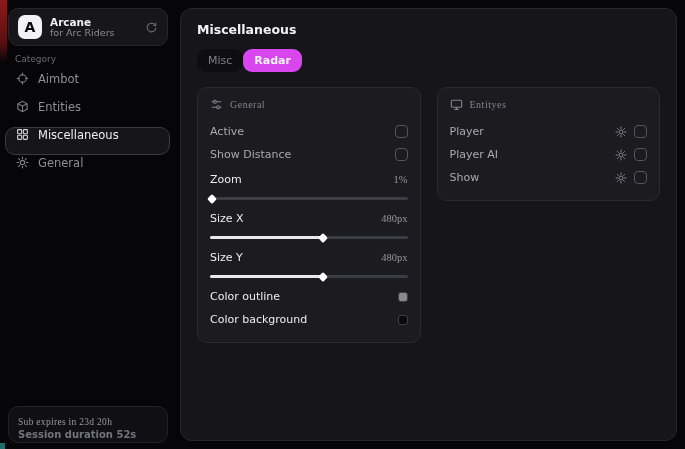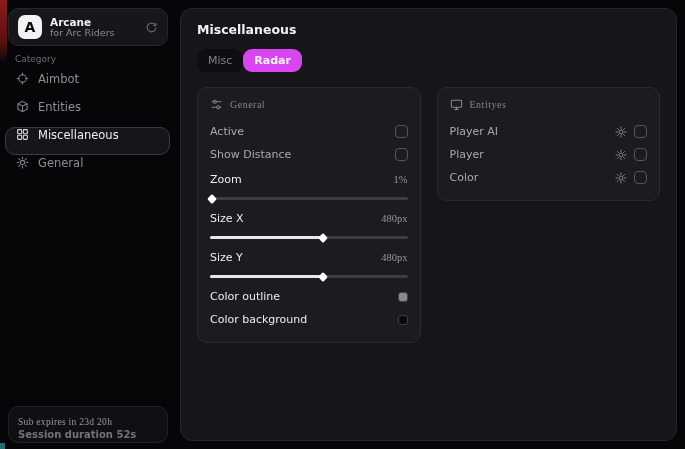--- a/index.html
+++ b/index.html
@@ -236,53 +236,53 @@
         <span class="ic">
           <svg width="13" height="13" viewBox="0 0 24 24" fill="none" stroke="currentColor" stroke-width="2">
             <rect x="2.5" y="4" width="19" height="13" rx="2"></rect>
               <path d="M9 21h6M12 17v4" stroke-linecap="round"></path>
           </svg>
           </span>
         <span>Entityes</span>
       </div>
 
       <div class="row">
+        <span class="lbl-dim">Player</span>
+        <span class="gearbox">
+          <span class="gear">
+            <svg width="12" height="12" viewBox="0 0 24 24" fill="none" stroke="currentColor" stroke-width="2">
+              <circle cx="12" cy="12" r="4"></circle>
+              <path d="M12 2v3M12 19v3M2 12h3M19 12h3M4.9 4.9l2.1 2.1M17 17l2.1 2.1M19.1 4.9 17 7M7 17l-2.1 2.1" stroke-linecap="round"></path>
+            </svg>
+            </span>
+          <span class="checkbox"></span>
+        </span>
+      </div>
+
+      <div class="row">
         <span class="lbl-dim">Player AI</span>
         <span class="gearbox">
           <span class="gear">
             <svg width="12" height="12" viewBox="0 0 24 24" fill="none" stroke="currentColor" stroke-width="2">
               <circle cx="12" cy="12" r="4"></circle>
               <path d="M12 2v3M12 19v3M2 12h3M19 12h3M4.9 4.9l2.1 2.1M17 17l2.1 2.1M19.1 4.9 17 7M7 17l-2.1 2.1" stroke-linecap="round"></path>
             </svg>
             </span>
           <span class="checkbox"></span>
         </span>
       </div>
 
       <div class="row">
-        <span class="lbl-dim">Player</span>
+        <span class="lbl-dim">Show</span>
         <span class="gearbox">
           <span class="gear">
             <svg width="12" height="12" viewBox="0 0 24 24" fill="none" stroke="currentColor" stroke-width="2">
               <circle cx="12" cy="12" r="4"></circle>
               <path d="M12 2v3M12 19v3M2 12h3M19 12h3M4.9 4.9l2.1 2.1M17 17l2.1 2.1M19.1 4.9 17 7M7 17l-2.1 2.1" stroke-linecap="round"></path>
             </svg>
             </span>
           <span class="checkbox"></span>
         </span>
       </div>
-
-      <div class="row">
-        <span class="lbl-dim">Color</span>
-        <span class="gearbox">
-          <span class="gear">
-            <svg width="12" height="12" viewBox="0 0 24 24" fill="none" stroke="currentColor" stroke-width="2">
-              <circle cx="12" cy="12" r="4"></circle>
-              <path d="M12 2v3M12 19v3M2 12h3M19 12h3M4.9 4.9l2.1 2.1M17 17l2.1 2.1M19.1 4.9 17 7M7 17l-2.1 2.1" stroke-linecap="round"></path>
-            </svg>
-            </span>
-          <span class="checkbox"></span>
-        </span>
-      </div>
     </div>
 
   </div>
 </div>
 
 </body></html>

